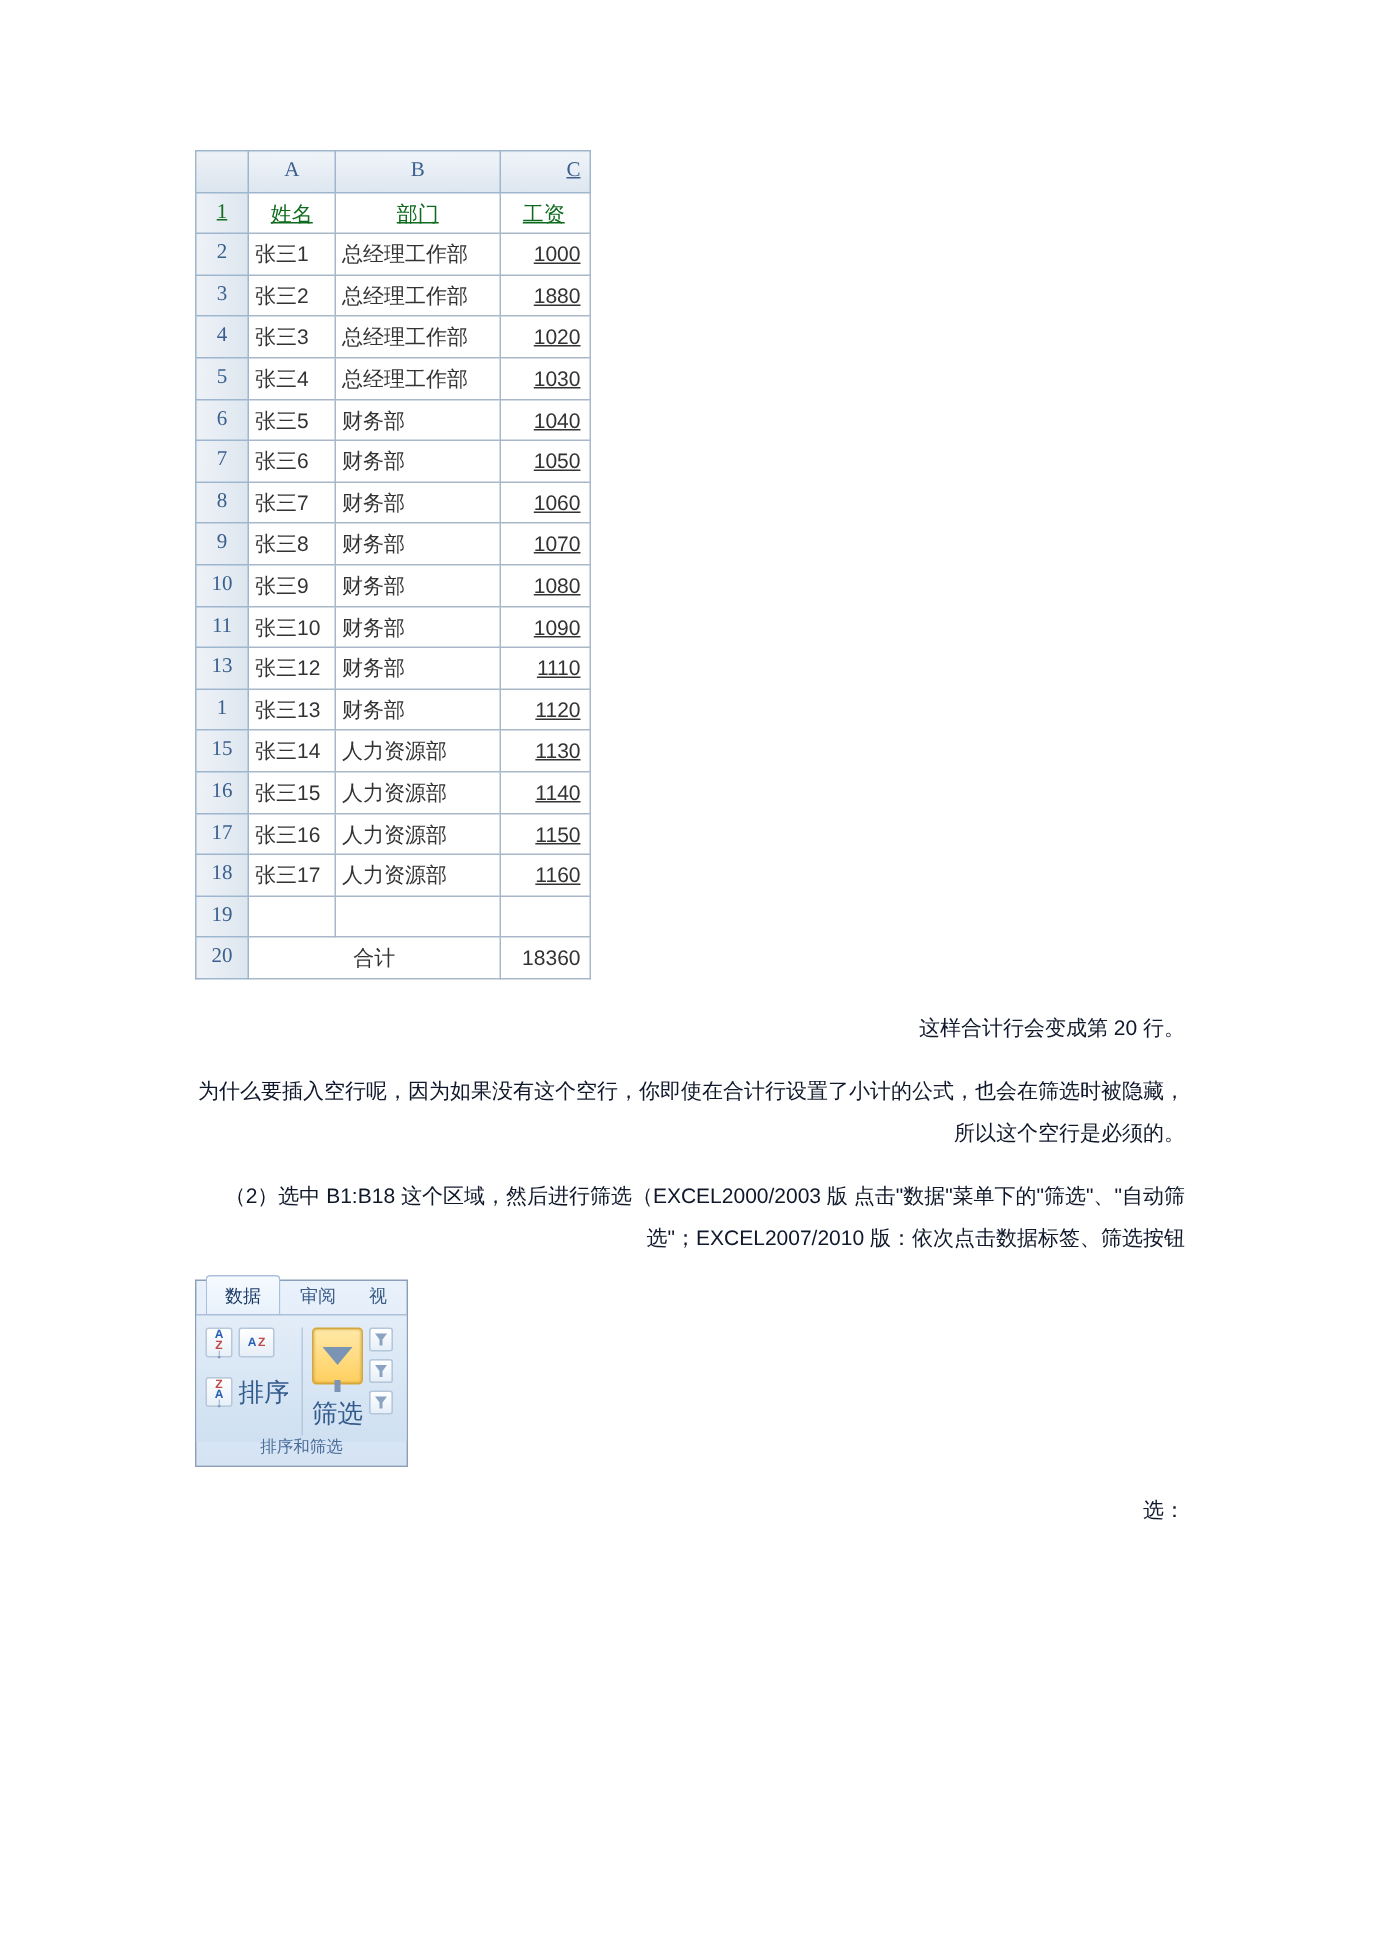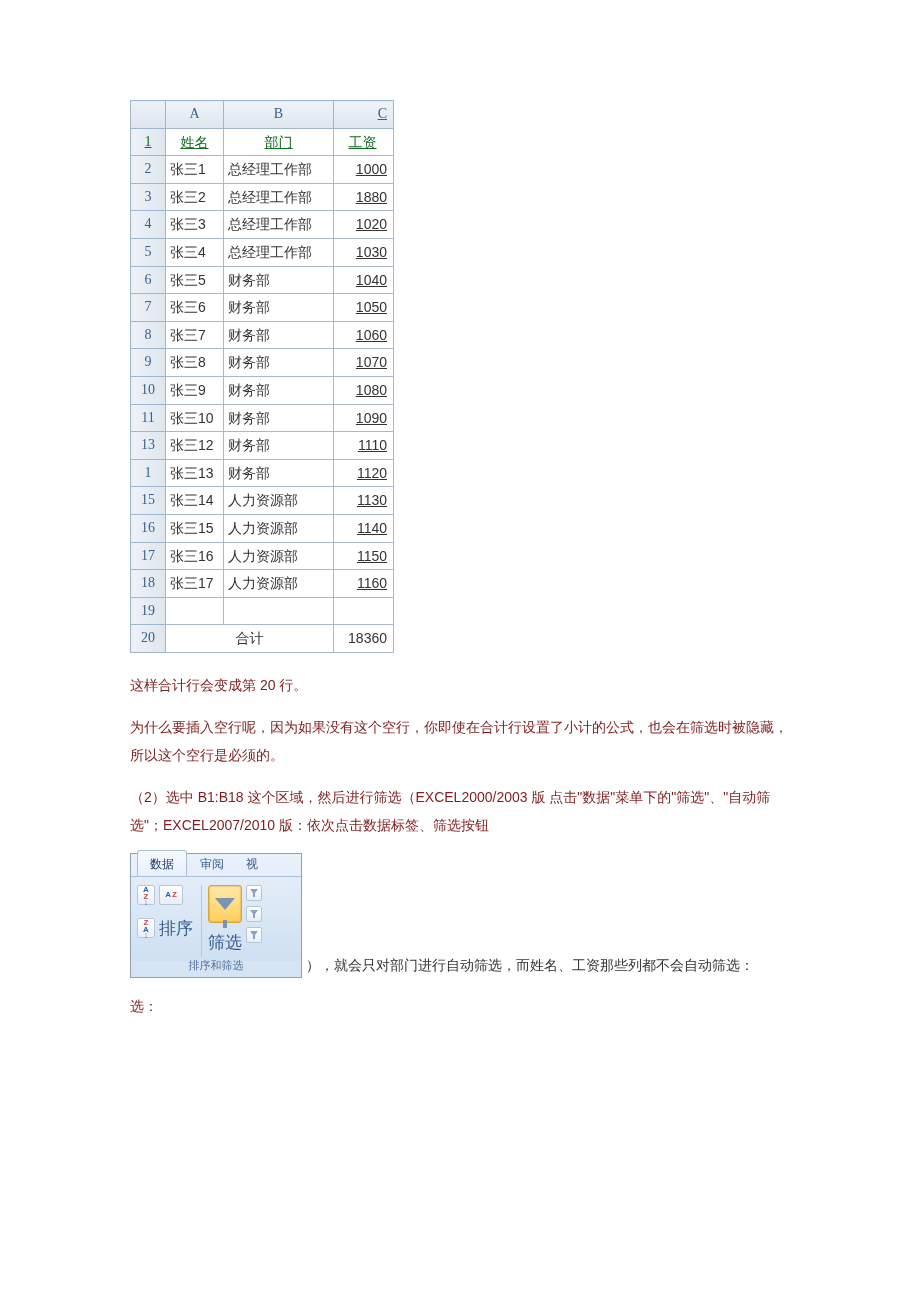--- a/index.html
+++ b/index.html
@@ -52,28 +52,29 @@
     .spreadsheet .data-cell-b { width: 110px; }
     .spreadsheet .data-cell-c { width: 60px; text-align: right; padding-right: 6px; text-decoration: underline; }
     .spreadsheet .header-row td { text-align: center; color: #0f6b1e; text-decoration: underline; font-weight: normal; }
     .spreadsheet .header-row .data-cell-c { text-align: center; }
     .spreadsheet .merged-total { text-align: center; border-radius: 13px; }
 
     .body-text {
       font-size: 14px;
       margin: 14px 0;
       line-height: 2.0;
-      color: #7f1d1d;
+      color: #0f172a;
+      text-align: right;
     }
 
     
     .ribbon {
       display: inline-block;
       vertical-align: bottom;
-      width: 172px;
+      width: 142px;
       border: 1px solid #8ba0b8;
       background: linear-gradient(#e9f1fb, #d5e3f3);
       font-size: 12px;
       margin-right: 4px;
       position: relative;
       padding-bottom: 16px;
     }
     .ribbon-tabs {
       display: flex;
       height: 22px;
@@ -357,16 +358,16 @@
             </svg>
         </div>
         <div class="mini-btn">
           <svg viewBox="0 0 10 10">
               <polygon points="1,1 9,1 6,5 6,9 4,9 4,5" fill="#8aa3c2"></polygon>
             </svg>
         </div>
       </div>
     </div>
     <div class="ribbon-group-label">排序和筛选</div>
-  </div><span class="after-ribbon">），就会只对部门进行自动筛选，而姓名、工资那些列都不会自动筛选：</span>
+  </div>
 </div>
 
 <p class="body-text">选：</p>
 
 </body></html>

